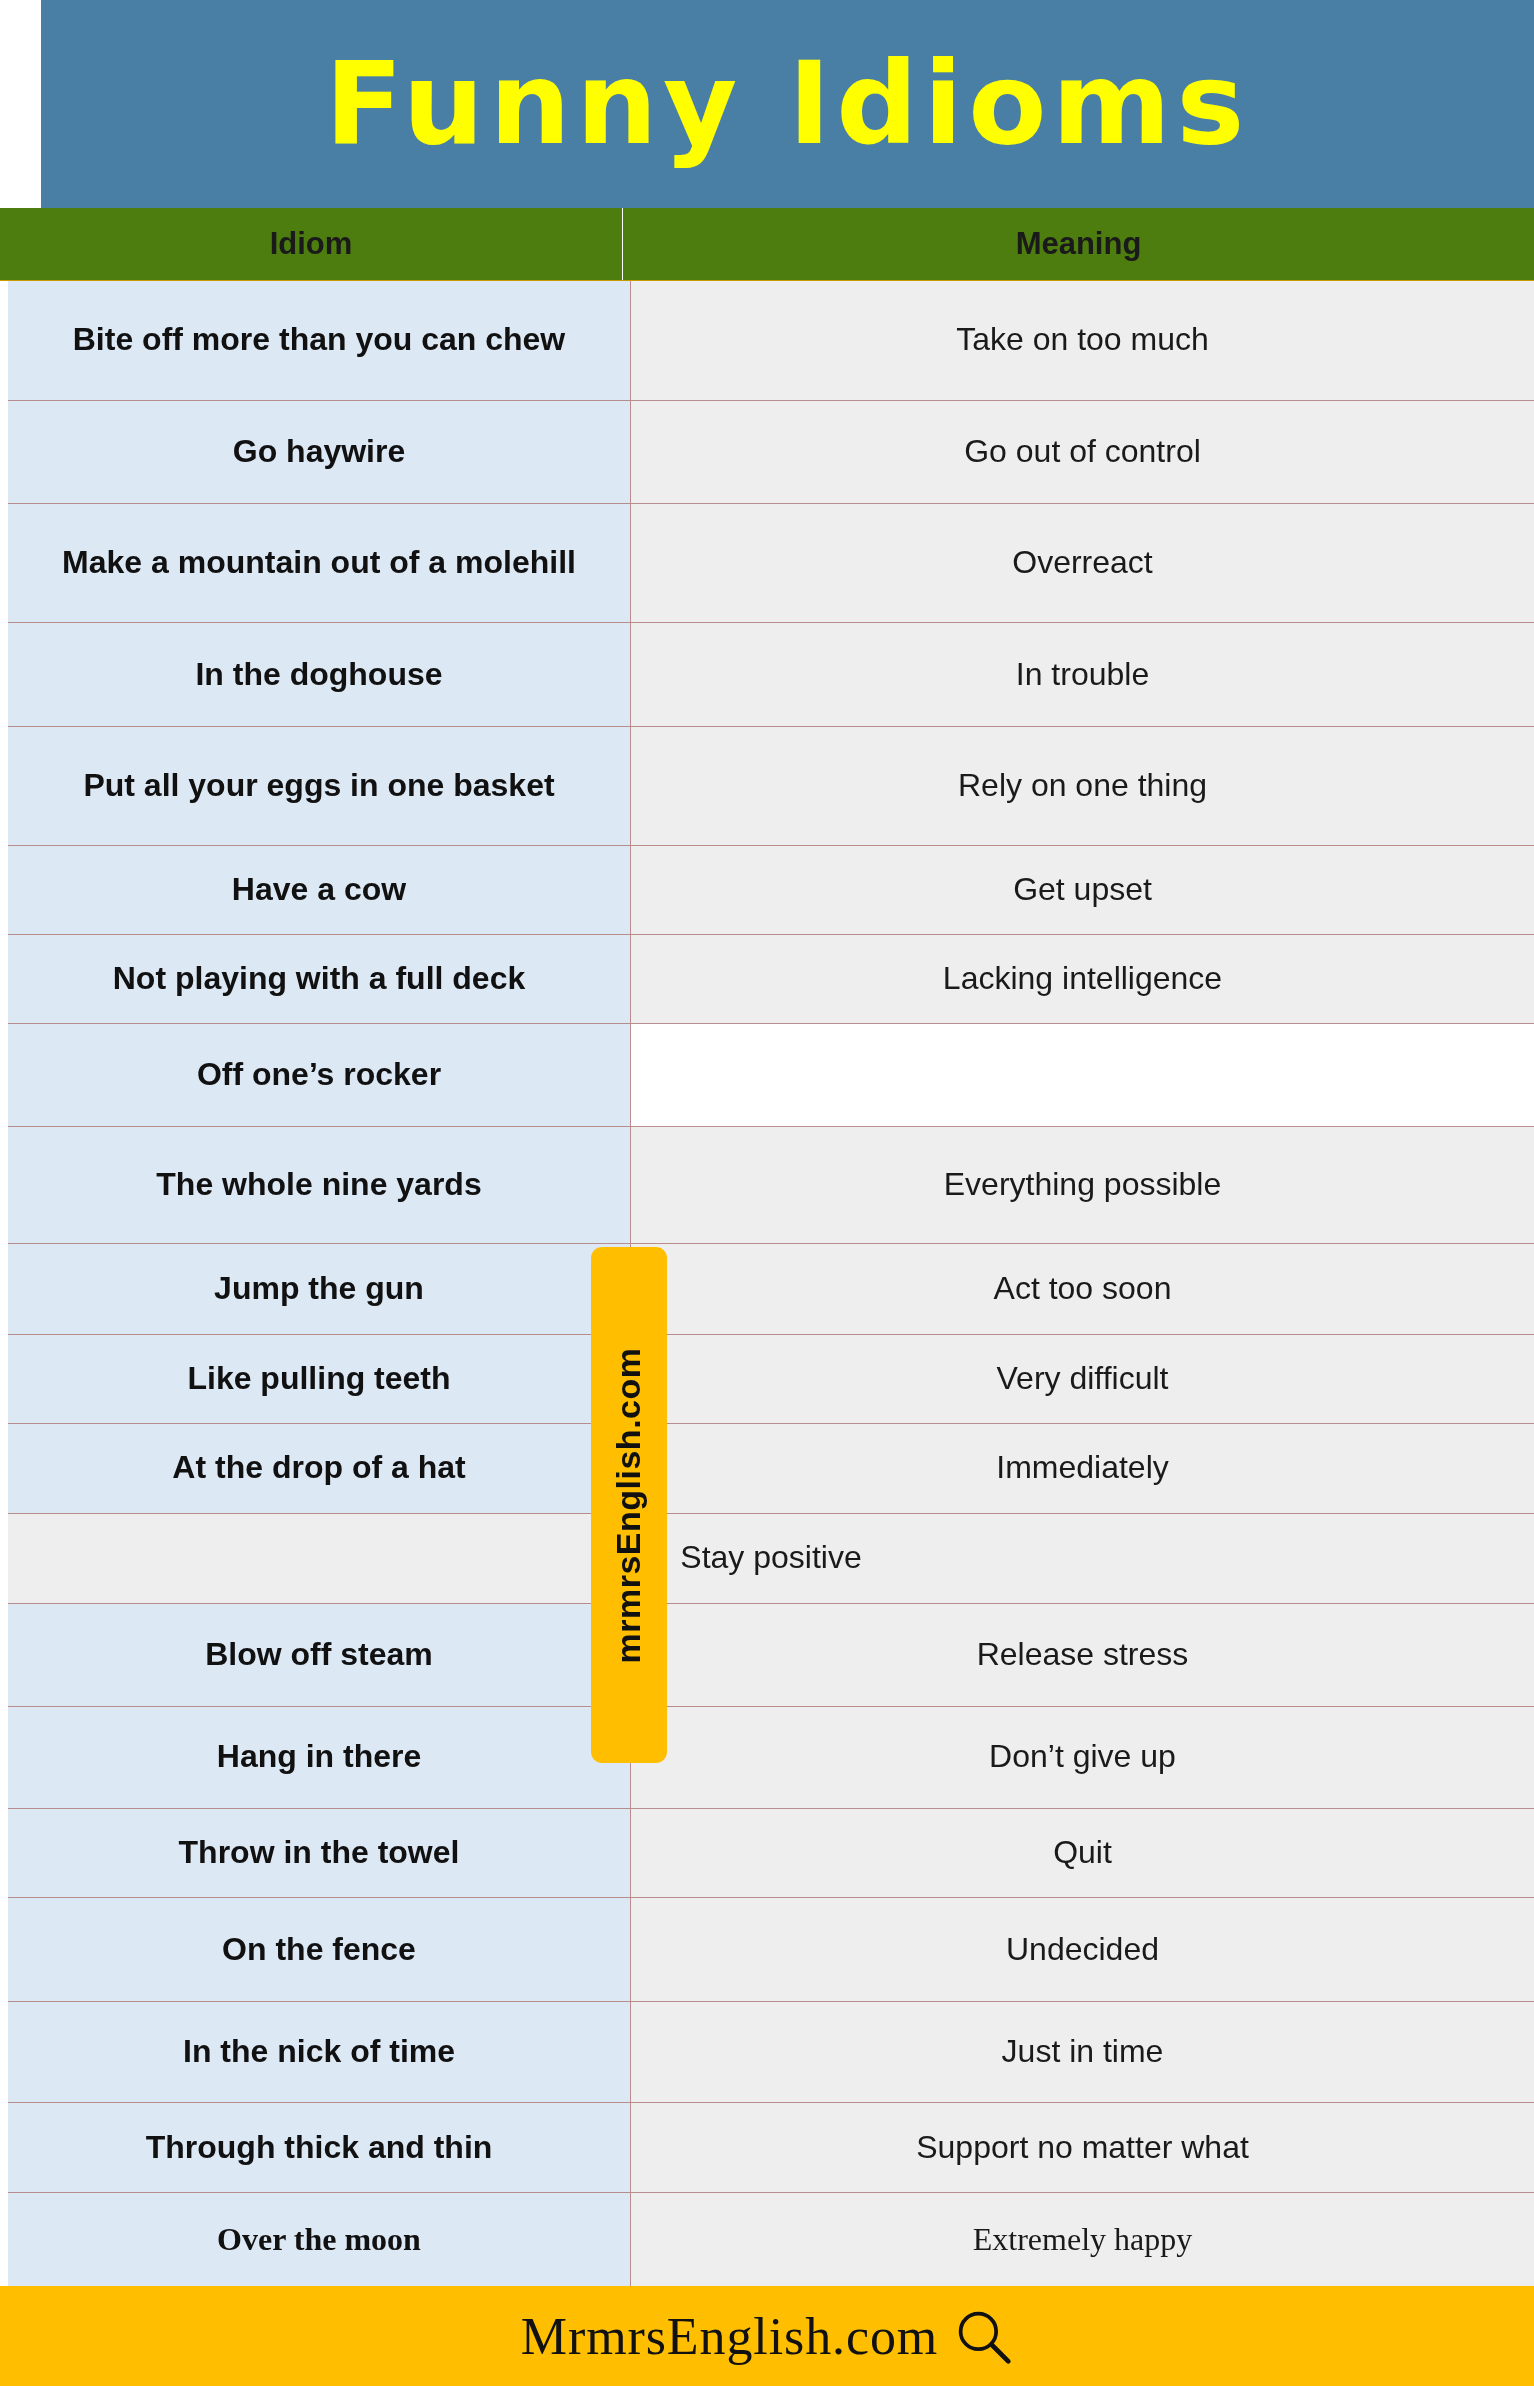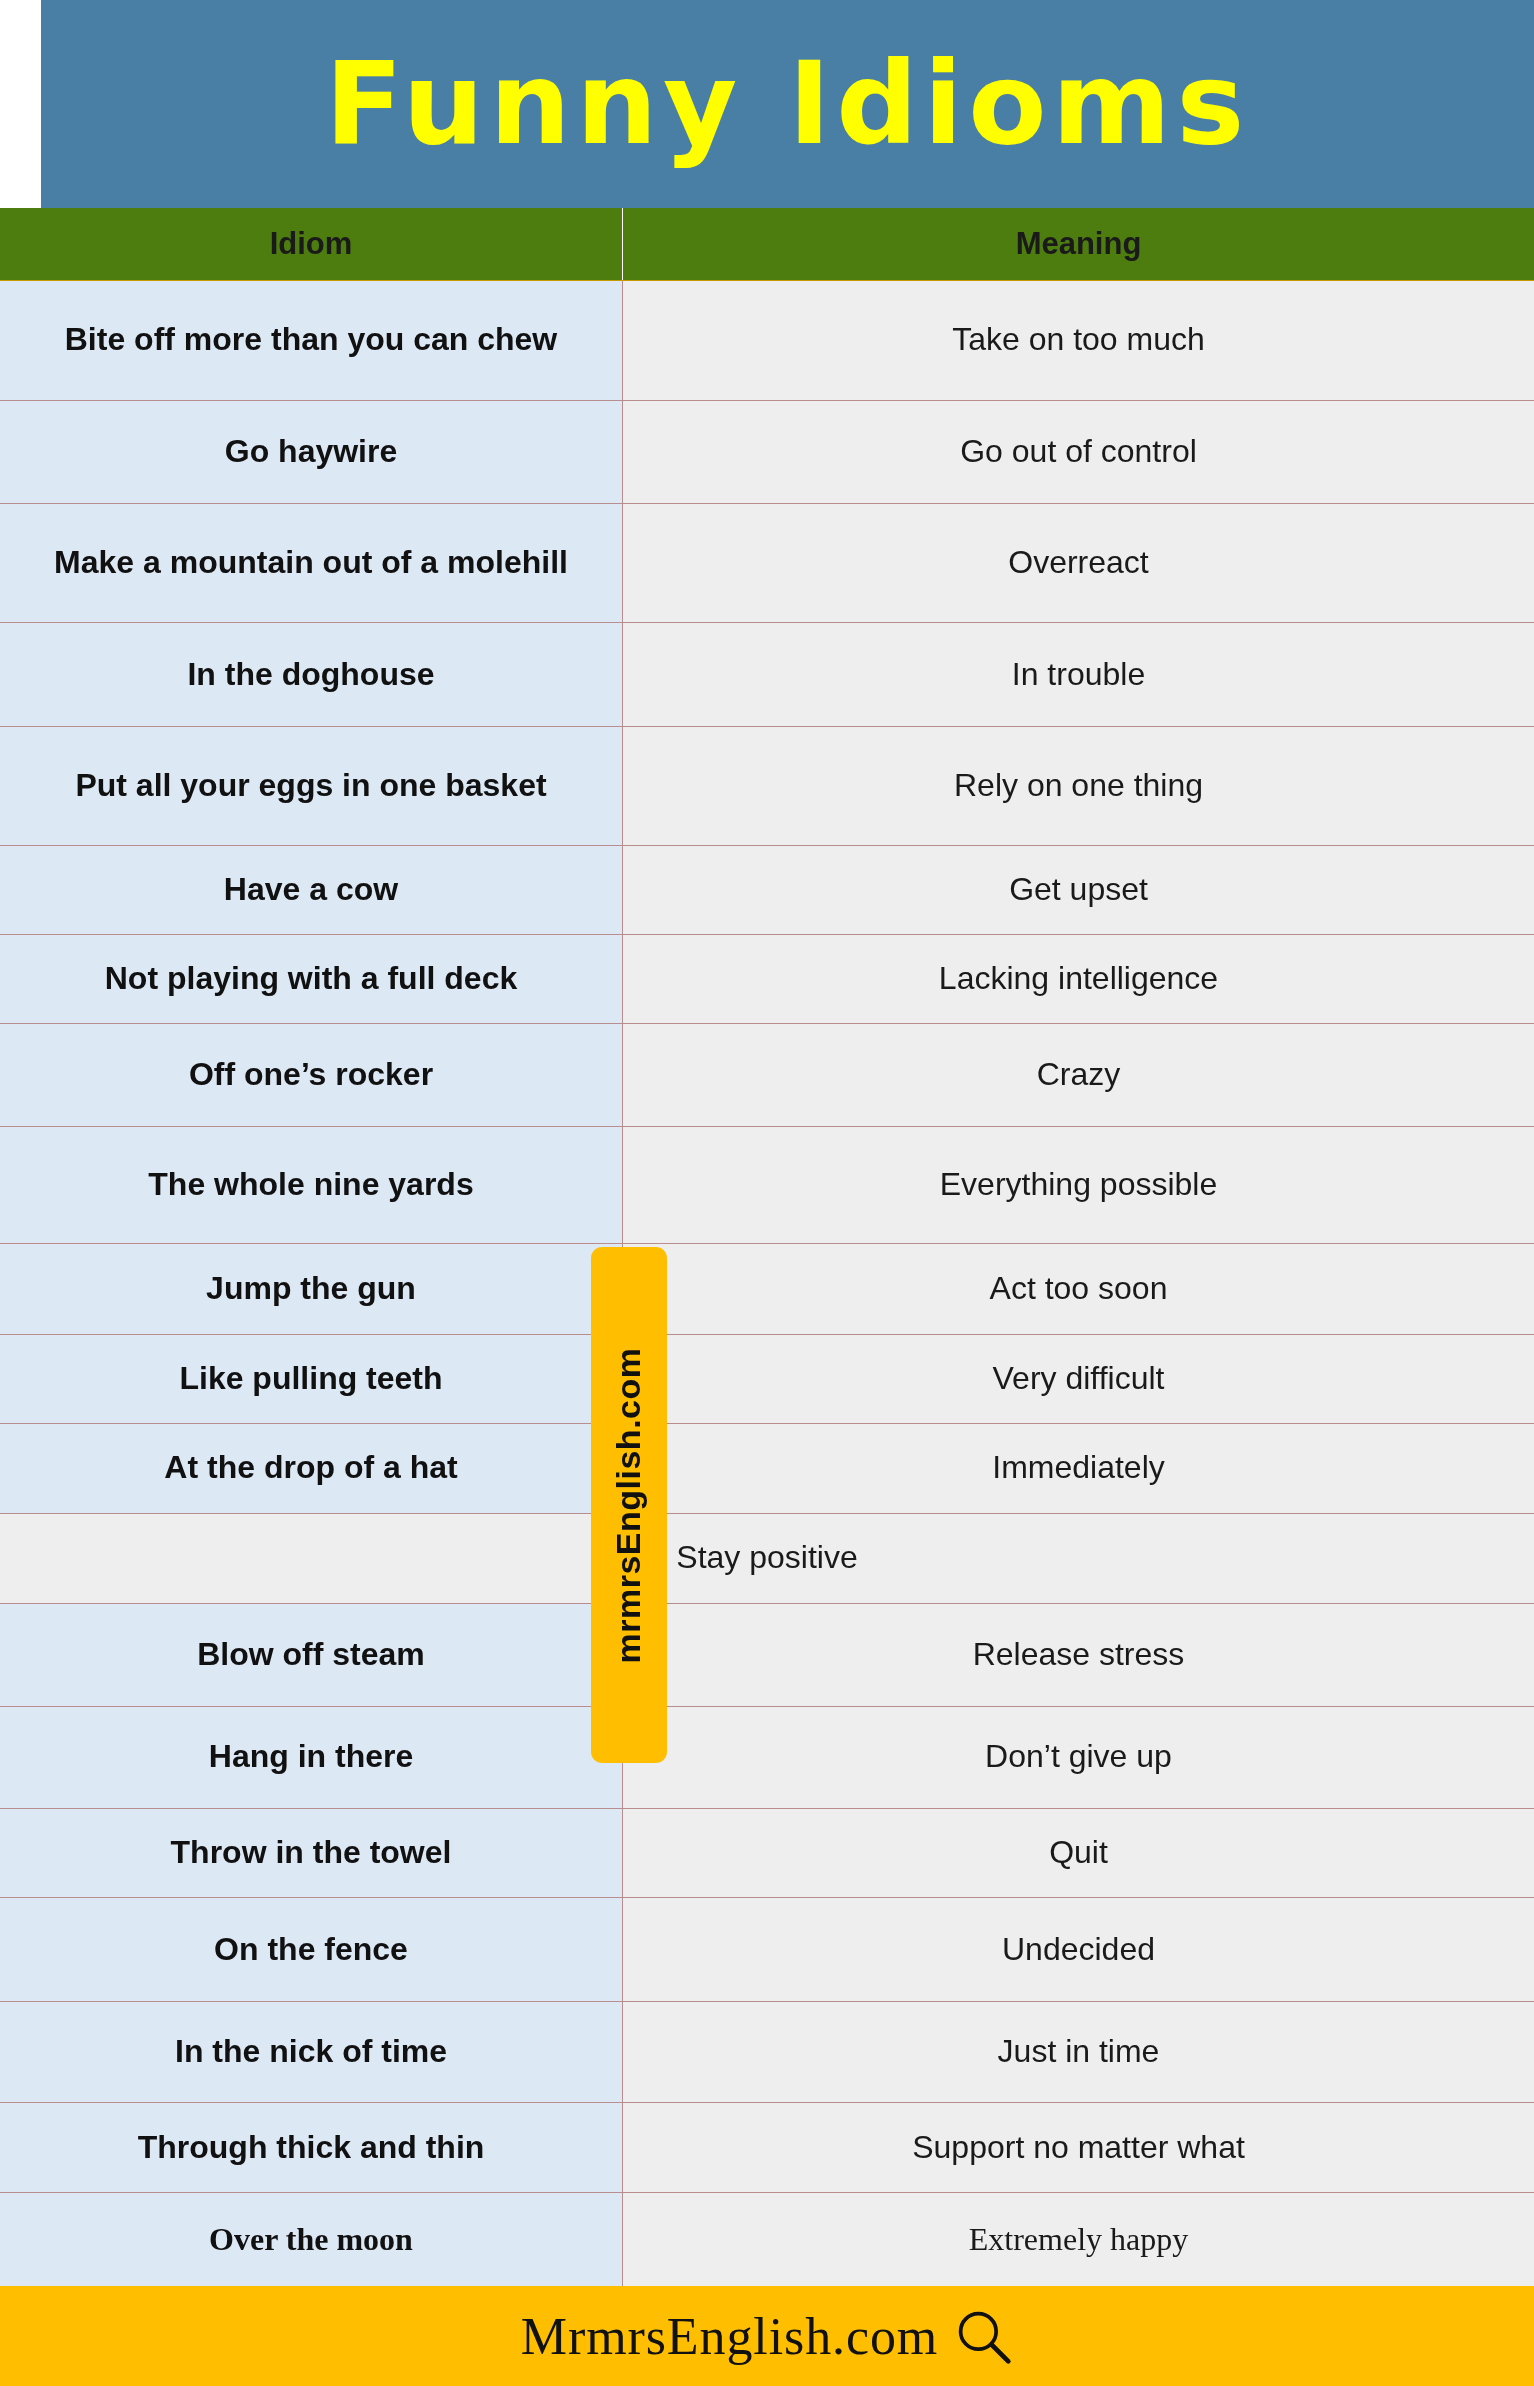--- a/index.html
+++ b/index.html
@@ -58,20 +58,21 @@
     color: #1a1a1a;
   }
   .cell-idiom { width: 623px; flex: 0 0 623px; box-sizing: border-box; }
   .cell-meaning { flex: 1 1 auto; box-sizing: border-box; }
   .col-head .cell-idiom { border-right: 1.9px solid #ffffff; }
   
   .table-body {
     flex: 1 1 auto;
     display: flex;
     flex-direction: column;
+    margin-left: 8px;
   }
   .row {
     display: flex;
     flex: 1 1 auto;
     min-height: 0;
     border-bottom: 0.9px solid #b98d8d;
   }
   .row .cell {
     display: flex;
     align-items: center;
@@ -177,21 +178,20 @@
     <div class="row" style="flex-grow:0.95">
       <div class="cell cell-idiom">Have a cow</div>
       <div class="cell cell-meaning">Get upset</div>
     </div>
     <div class="row" style="flex-grow:0.95">
       <div class="cell cell-idiom">Not playing with a full deck</div>
       <div class="cell cell-meaning">Lacking intelligence</div>
     </div>
     <div class="row" style="flex-grow:1.25">
       <div class="cell cell-idiom">Off one’s rocker</div>
-      <div class="cell cell-meaning">Crazy</div>
     </div>
     <div class="row" style="flex-grow:1.55">
       <div class="cell cell-idiom">The whole nine yards</div>
       <div class="cell cell-meaning">Everything possible</div>
     </div>
     <div class="row" style="flex-grow:0.98">
       <div class="cell cell-idiom">Jump the gun</div>
       <div class="cell cell-meaning">Act too soon</div>
     </div>
     <div class="row" style="flex-grow:0.95">

